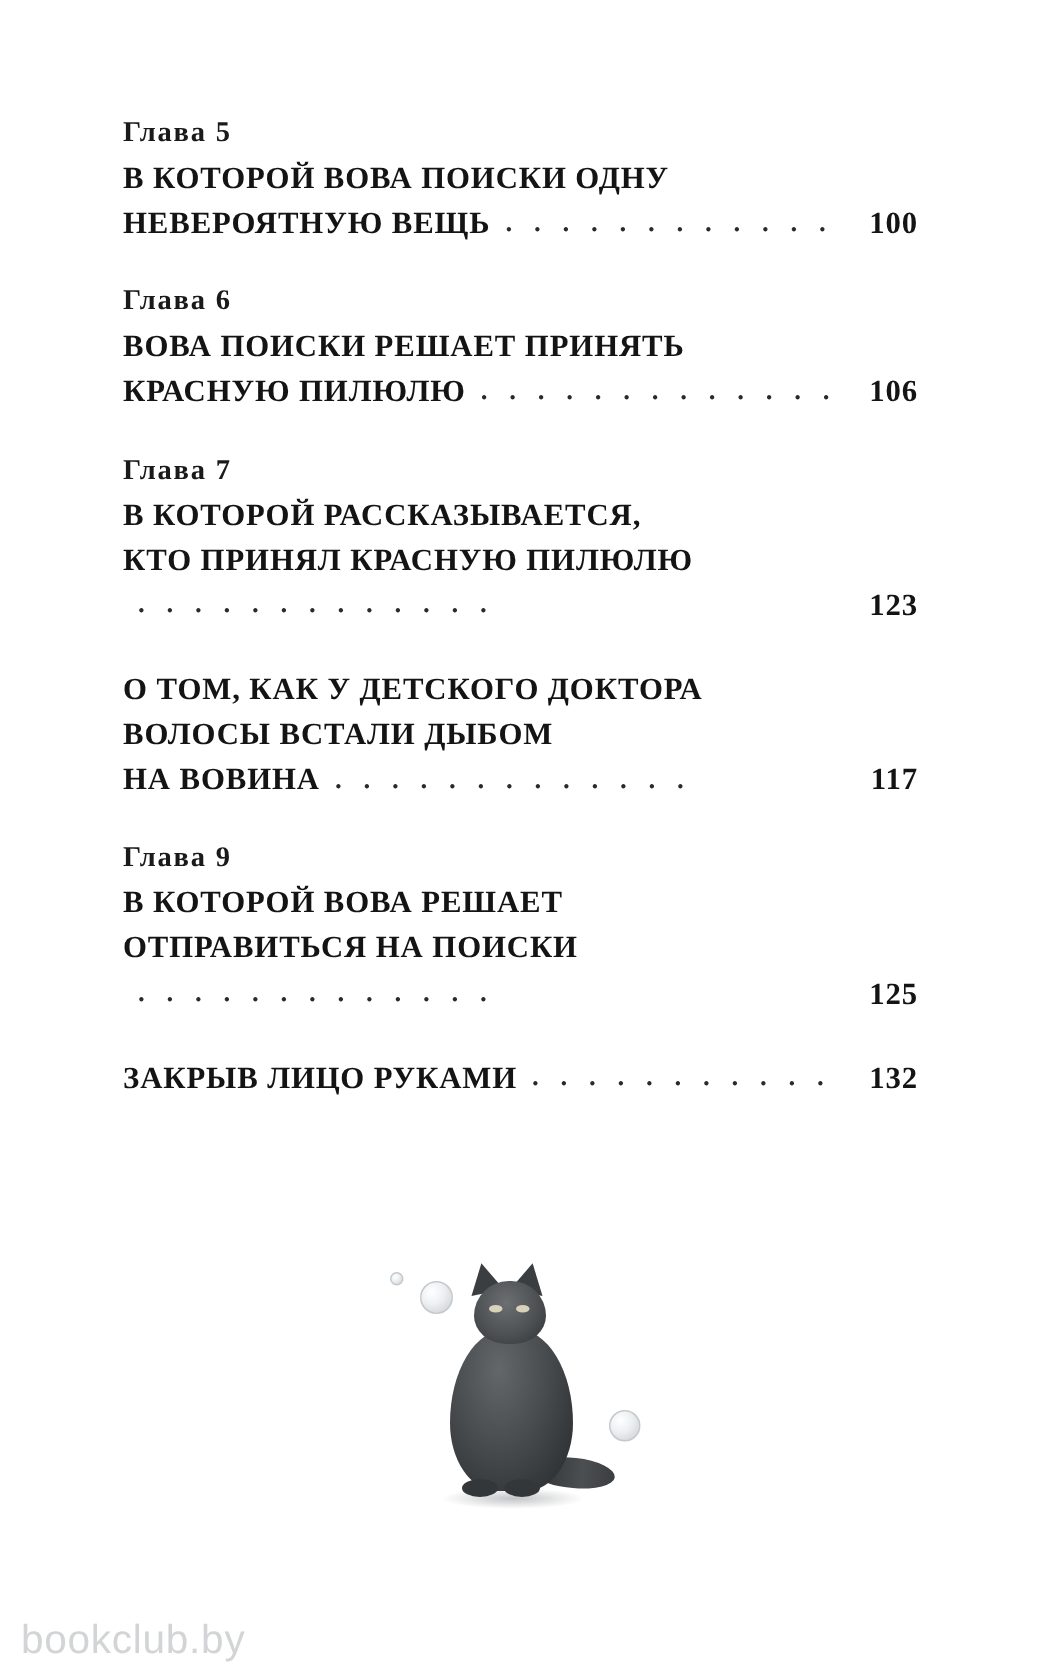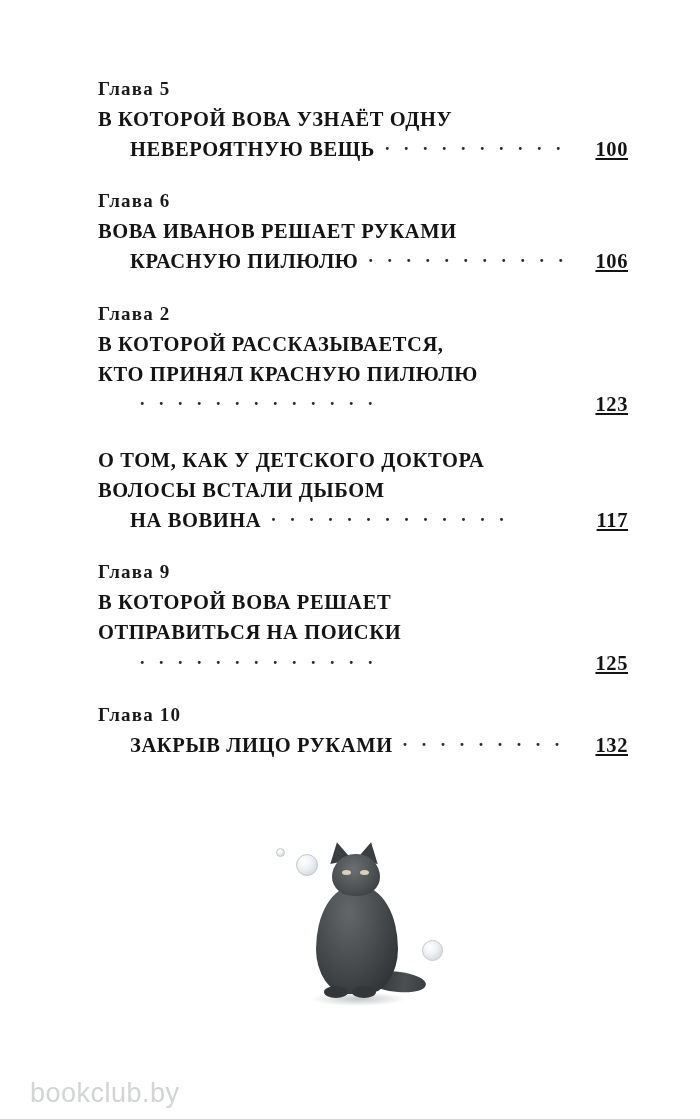--- a/index.html
+++ b/index.html
@@ -11,21 +11,21 @@
     width: 700px;
     height: 1119px;
     position: relative;
     font-family: "Liberation Serif", serif;
     color: #111111;
     overflow: hidden;
   }
 
   .page {
     position: absolute;
-    left: 16px; top: 0;
+    left: 0; top: 0;
     width: 560px;
     height: 1119px;
     background: #ffffff;
   }
 
   .toc {
     position: absolute;
     left: 82px;
     top: 78px;
     width: 530px;
@@ -54,23 +54,22 @@
   }
 
   .title-line {
     display: block;
     white-space: nowrap;
   }
 
   
   .last-line {
     display: flex;
-    align-items: flex-start;
+    align-items: flex-end;
     white-space: nowrap;
-    margin-left: 32px;
   }
   .last-line .txt {
     flex: 0 0 auto;
   }
   .last-line .leader {
     flex: 1 1 auto;
     overflow: hidden;
     margin: 0 8px 0 10px;
     position: relative;
     top: -3px;
@@ -79,21 +78,20 @@
     letter-spacing: 5px;
     white-space: nowrap;
   }
   .last-line .pageno {
     flex: 0 0 auto;
     font-weight: 700;
     font-size: 20.5px;
     letter-spacing: 0.6px;
     min-width: 46px;
     text-align: right;
-    text-decoration: underline;
   }
 
   
   .illustration {
     position: absolute;
     left: 238px;
     top: 832px;
     width: 220px;
     height: 190px;
   }
@@ -189,43 +187,43 @@
 </head>
 <body>
 
 <div class="page">
 
   <div class="toc">
 
     <div class="entry">
       <div class="chapter-label">Глава 5</div>
       <div class="title-lines">
-        <span class="title-line">В КОТОРОЙ ВОВА УЗНАЁТ ОДНУ</span>
+        <span class="title-line">В КОТОРОЙ ВОВА ПОИСКИ ОДНУ</span>
         <span class="title-line last-line">
           <span class="txt">НЕВЕРОЯТНУЮ ВЕЩЬ</span>
           <span class="leader">. . . . . . . . . . . . .</span>
           <span class="pageno">100</span>
         </span>
       </div>
     </div>
 
     <div class="entry">
       <div class="chapter-label">Глава 6</div>
       <div class="title-lines">
-        <span class="title-line">ВОВА ИВАНОВ РЕШАЕТ РУКАМИ</span>
+        <span class="title-line">ВОВА ПОИСКИ РЕШАЕТ ПРИНЯТЬ</span>
         <span class="title-line last-line">
           <span class="txt">КРАСНУЮ ПИЛЮЛЮ</span>
           <span class="leader">. . . . . . . . . . . . .</span>
           <span class="pageno">106</span>
         </span>
       </div>
     </div>
 
     <div class="entry">
-      <div class="chapter-label">Глава 2</div>
+      <div class="chapter-label">Глава 7</div>
       <div class="title-lines">
         <span class="title-line">В КОТОРОЙ РАССКАЗЫВАЕТСЯ,</span>
         <span class="title-line">КТО ПРИНЯЛ КРАСНУЮ ПИЛЮЛЮ</span>
         <span class="title-line last-line">
           <span class="leader">. . . . . . . . . . . . .</span>
           <span class="pageno">123</span>
         </span>
       </div>
     </div>
 
@@ -247,21 +245,20 @@
         <span class="title-line">В КОТОРОЙ ВОВА РЕШАЕТ</span>
         <span class="title-line">ОТПРАВИТЬСЯ НА ПОИСКИ</span>
         <span class="title-line last-line">
           <span class="leader">. . . . . . . . . . . . .</span>
           <span class="pageno">125</span>
         </span>
       </div>
     </div>
 
     <div class="entry">
-      <div class="chapter-label">Глава 10</div>
       <div class="title-lines">
         <span class="title-line last-line">
           <span class="txt">ЗАКРЫВ ЛИЦО РУКАМИ</span>
           <span class="leader">. . . . . . . . . . . . .</span>
           <span class="pageno">132</span>
         </span>
       </div>
     </div>
 
   </div>

